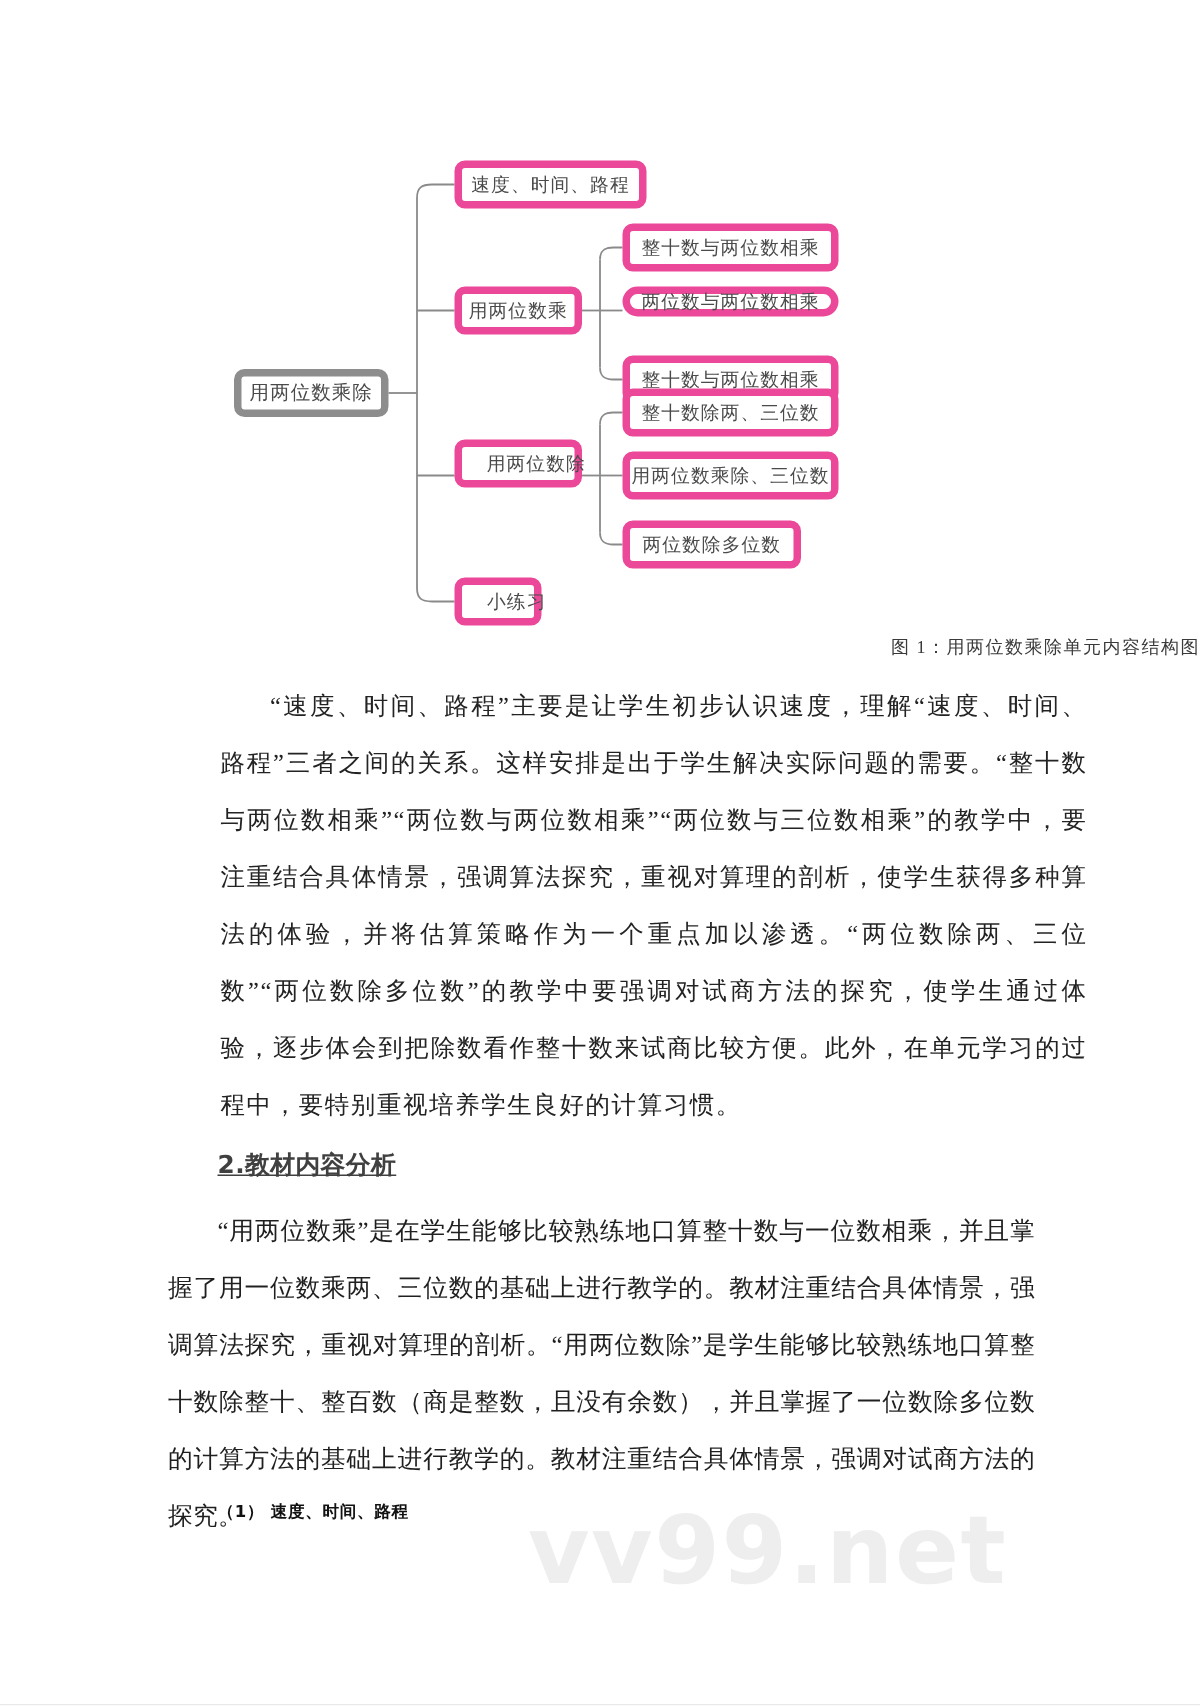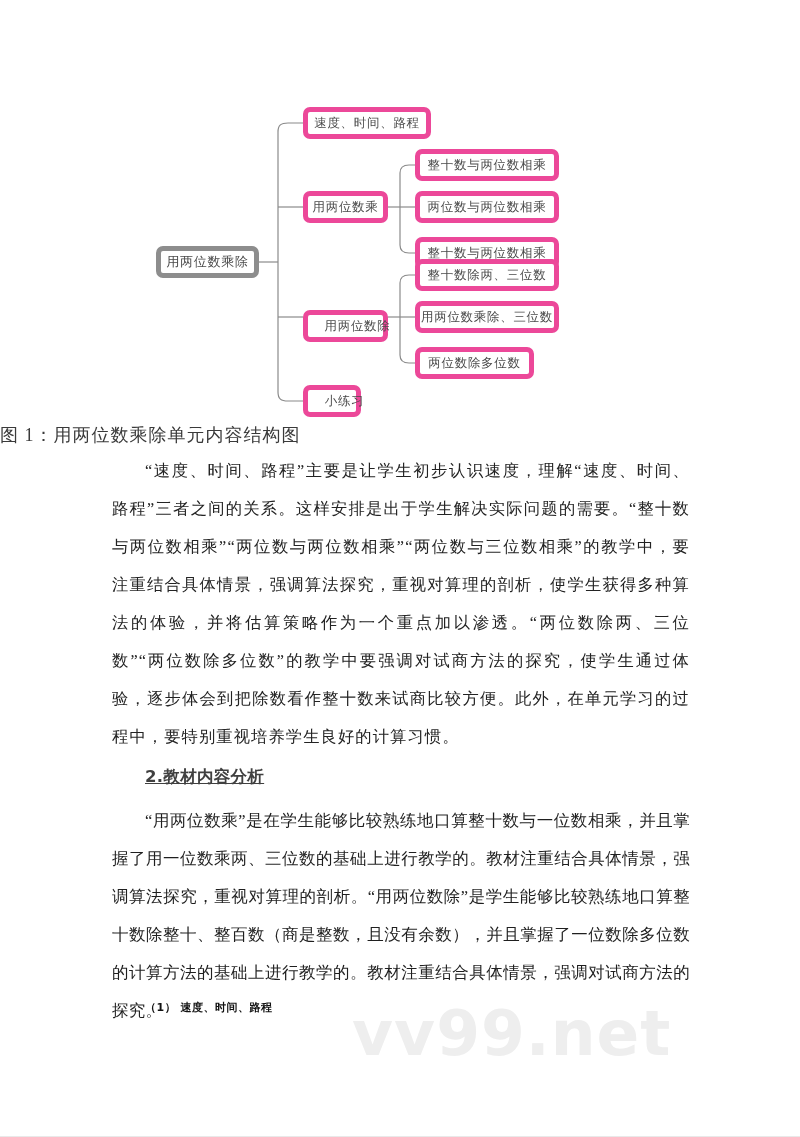--- a/index.html
+++ b/index.html
@@ -69,22 +69,22 @@
     font-size: 13px;
     border-color: #8d8d8d;
   }
 
   
   #fig-caption {
     position: absolute;
     left: 0;
     top: 423px;
     width: 800px;
-    text-align: left;
-    font-size: 18px;
+    text-align: right;
+    font-size: 12px;
     color: #3a3a3a;
     letter-spacing: 1px;
     font-family: "Liberation Serif", "DejaVu Serif", serif;
   }
 
   
   .para {
     position: absolute;
     left: 112px;
     width: 578px;
@@ -172,33 +172,33 @@
     </div>
 
     <div class="node" style="left:303px; top:12px; width:128px; height:32px;">
       <span>速度、时间、路程</span>
     </div>
 
     <div class="node" style="left:303px; top:96px; width:85px; height:32px;">
       <span>用两位数乘</span>
     </div>
 
-    <div class="node" style="left:303px; top:215px; width:85px; height:32px;padding-left:24px;">
+    <div class="node" style="left:303px; top:198px; width:85px; height:32px;padding-left:24px;">
       <span>用两位数除</span>
     </div>
 
     <div class="node" style="left:303px; top:290px; width:58px; height:32px;padding-left:25px;">
       <span>小练习</span>
     </div>
 
     <div class="node" style="left:415px; top:54px; width:144px; height:32px;">
       <span>整十数与两位数相乘</span>
     </div>
 
-    <div class="node" style="left:415px; top:96px; width:144px; height:32px;">
+    <div class="node" style="left:415px; top:96px; width:144px; height:20px;border-radius:11px;">
       <span>两位数与两位数相乘</span>
     </div>
 
     <div class="node" style="left:415px; top:142px; width:144px; height:32px;">
       <span>整十数与两位数相乘</span>
     </div>
 
     <div class="node" style="left:415px; top:164px; width:144px; height:32px;">
       <span>整十数除两、三位数</span>
     </div>
@@ -208,21 +208,21 @@
     </div>
 
     <div class="node" style="left:415px; top:252px; width:119px; height:32px;">
       <span>两位数除多位数</span>
     </div>
 
   </div>
 
   <div id="fig-caption">图 1：用两位数乘除单元内容结构图</div>
 
-  <div class="para kai" style="top:452px;">“速度、时间、路程”主要是让学生初步认识速度，理解“速度、时间、路程”三者之间的关系。这样安排是出于学生解决实际问题的需要。“整十数与两位数相乘”“两位数与两位数相乘”“两位数与三位数相乘”的教学中，要注重结合具体情景，强调算法探究，重视对算理的剖析，使学生获得多种算法的体验，并将估算策略作为一个重点加以渗透。“两位数除两、三位数”“两位数除多位数”的教学中要强调对试商方法的探究，使学生通过体验，逐步体会到把除数看作整十数来试商比较方便。此外，在单元学习的过程中，要特别重视培养学生良好的计算习惯。</div>
+  <div class="para kai" style="top:452px;margin-left:35px;">“速度、时间、路程”主要是让学生初步认识速度，理解“速度、时间、路程”三者之间的关系。这样安排是出于学生解决实际问题的需要。“整十数与两位数相乘”“两位数与两位数相乘”“两位数与三位数相乘”的教学中，要注重结合具体情景，强调算法探究，重视对算理的剖析，使学生获得多种算法的体验，并将估算策略作为一个重点加以渗透。“两位数除两、三位数”“两位数除多位数”的教学中要强调对试商方法的探究，使学生通过体验，逐步体会到把除数看作整十数来试商比较方便。此外，在单元学习的过程中，要特别重视培养学生良好的计算习惯。</div>
 
   <div class="heading" style="top:766px;">2.教材内容分析</div>
 
   <div class="para song" style="top:802px;">“用两位数乘”是在学生能够比较熟练地口算整十数与一位数相乘，并且掌握了用一位数乘两、三位数的基础上进行教学的。教材注重结合具体情景，强调算法探究，重视对算理的剖析。“用两位数除”是学生能够比较熟练地口算整十数除整十、整百数（商是整数，且没有余数），并且掌握了一位数除多位数的计算方法的基础上进行教学的。教材注重结合具体情景，强调对试商方法的探究。</div>
 
   <div class="subheading" style="top:1000px;">（1） 速度、时间、路程</div>
 
 </div>
 
 </body></html>

